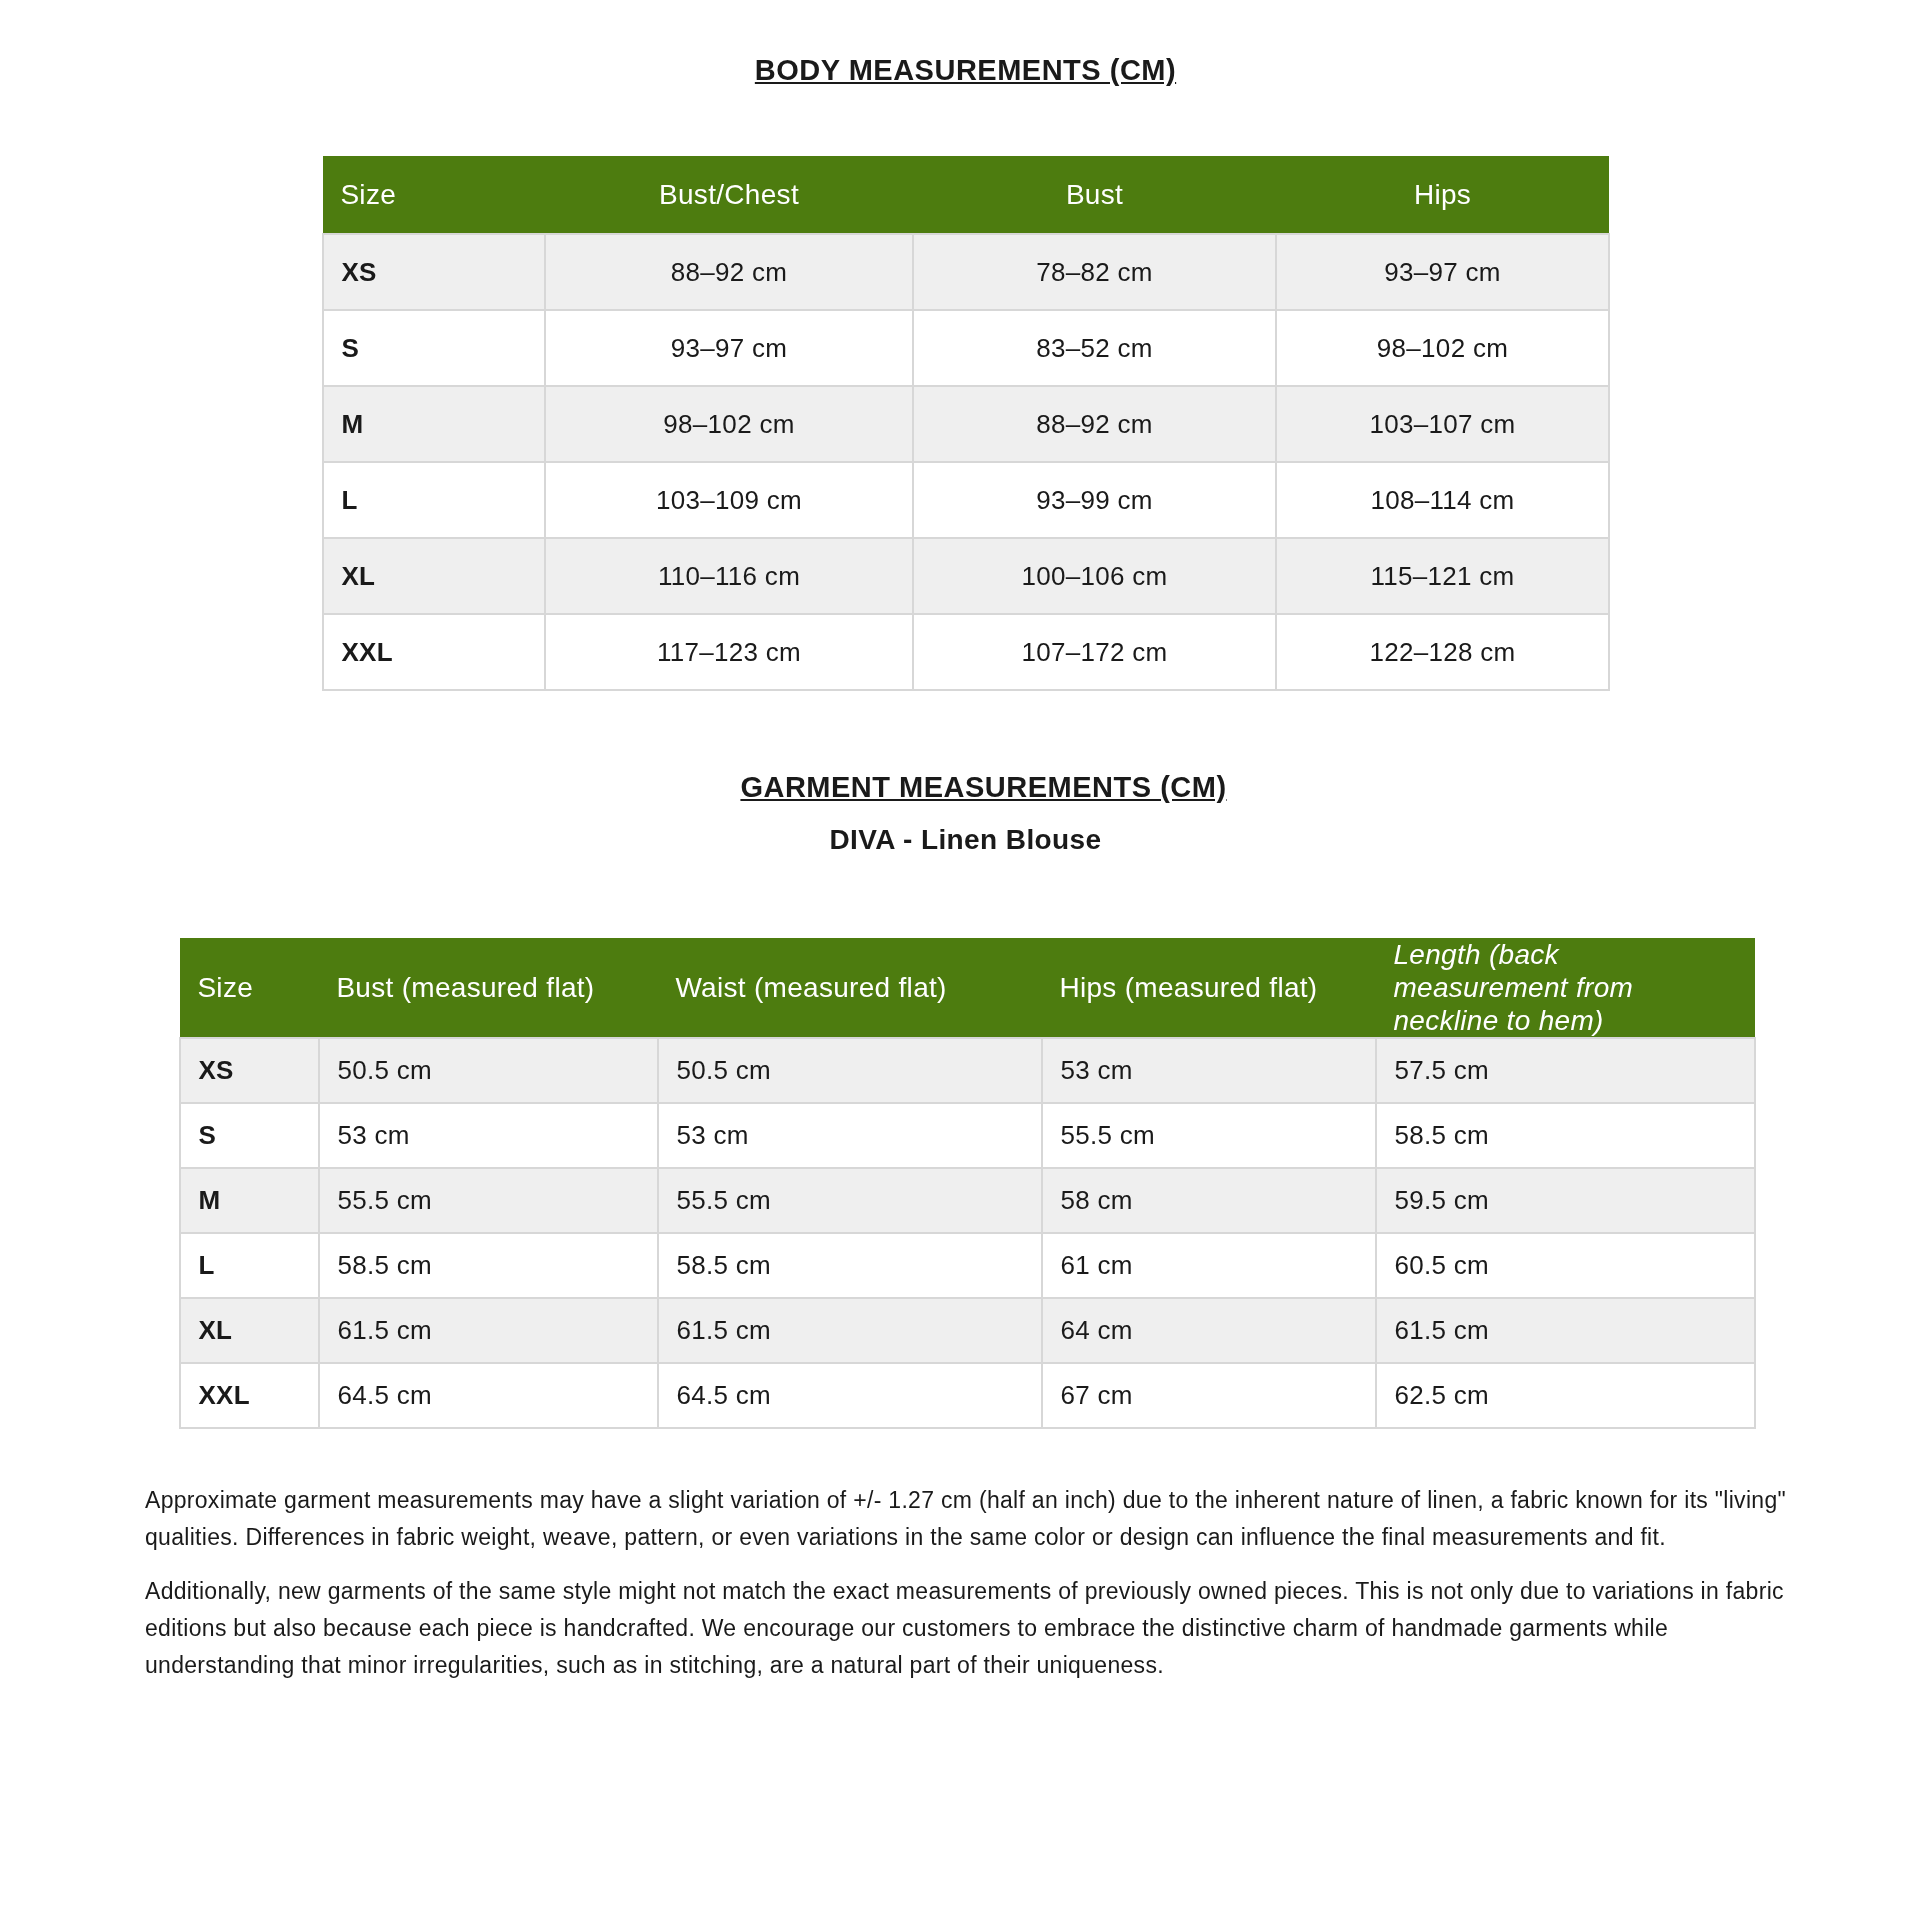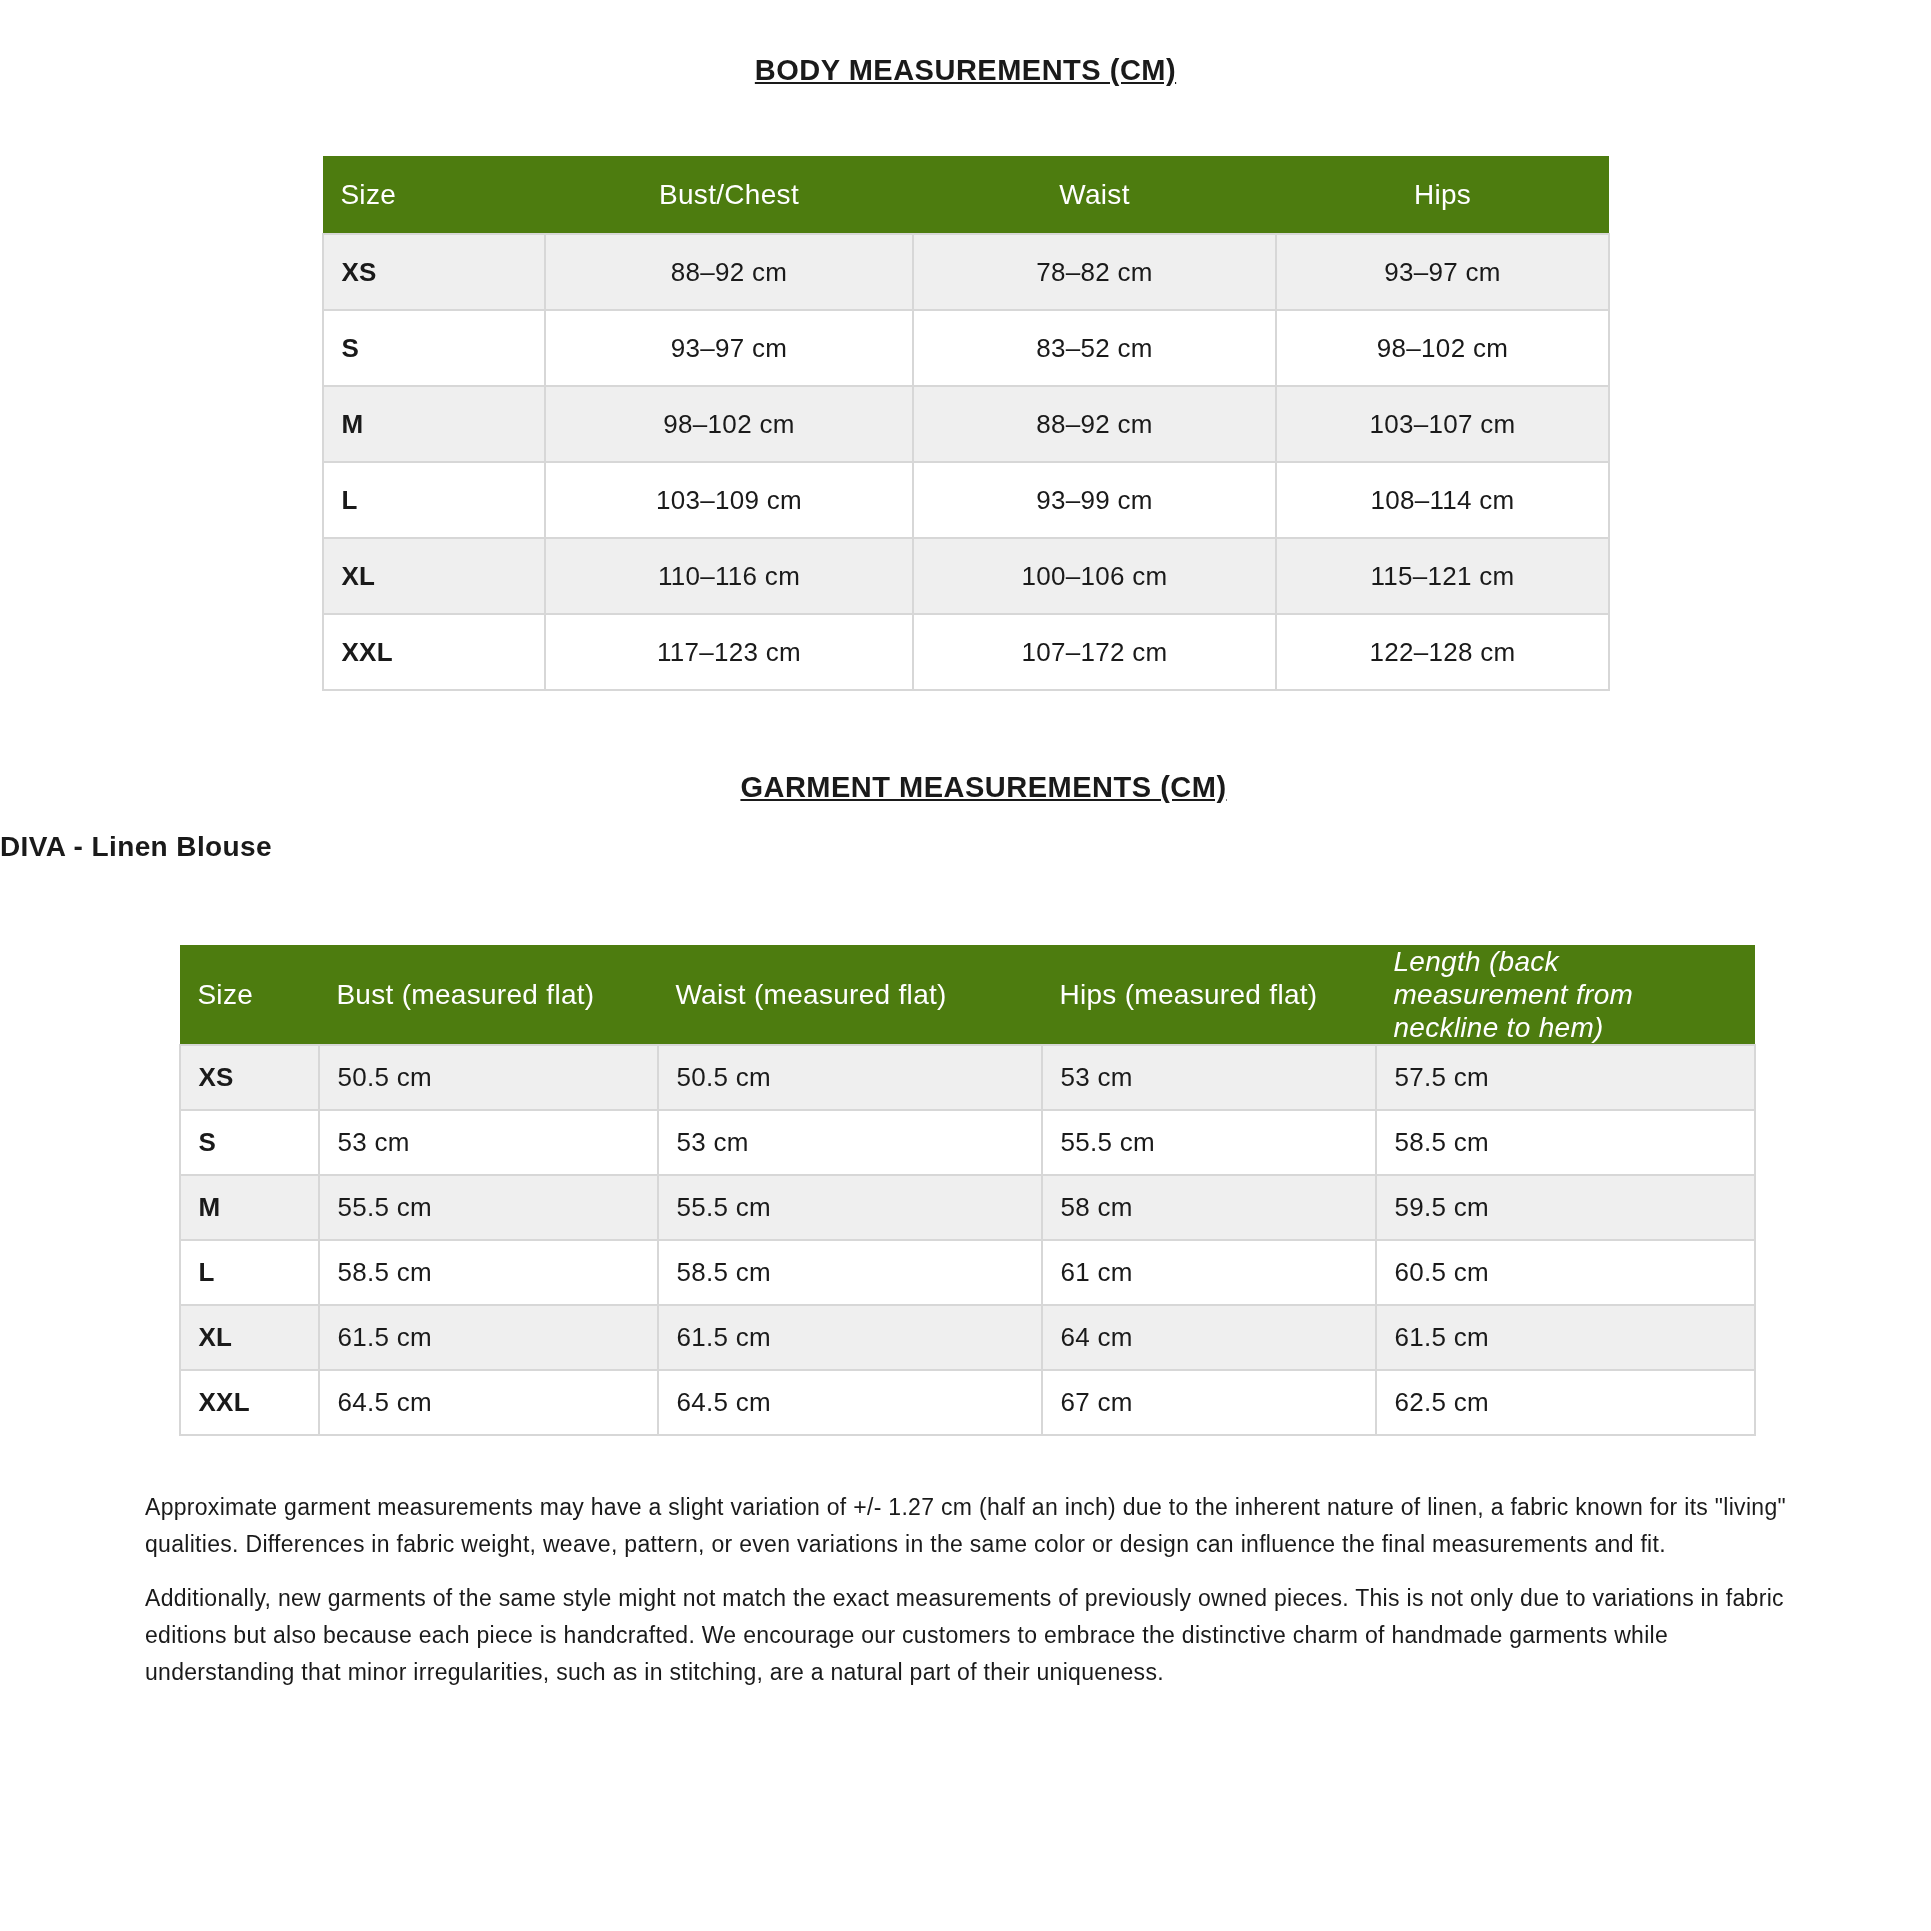--- a/index.html
+++ b/index.html
@@ -17,23 +17,24 @@
     text-align: center;
     letter-spacing: 0.5px;
     line-height: 35px;
     text-decoration: underline;
   }
   #body-title { padding-top: 53px; }
   #garment-title { margin-top: 79px; margin-left: 36px; }
   .sub-title {
     font-size: 28px;
     font-weight: bold;
+    text-align: center;
     letter-spacing: 0.4px;
     line-height: 34px;
-    margin-top: 25px;
+    margin-top: 18px;
   }
   table {
     border-collapse: collapse;
     table-layout: fixed;
   }
   th {
     background: #4d7c0f;
     color: #ffffff;
     font-weight: normal;
     font-size: 28px;
@@ -102,21 +103,21 @@
     <colgroup>
       <col style="width:222px">
       <col style="width:368px">
       <col style="width:363px">
       <col style="width:333px">
     </colgroup>
   <thead>
         <tr>
           <th>Size</th>
           <th>Bust/Chest</th>
-          <th>Waist</th>
+          <th>Bust</th>
           <th>Hips</th>
         </tr>
       </thead>
       <tbody>
         <tr>
           <td>XS</td>
           <td>88–92 cm</td>
           <td>78–82 cm</td>
           <td>93–97 cm</td>
         </tr>

